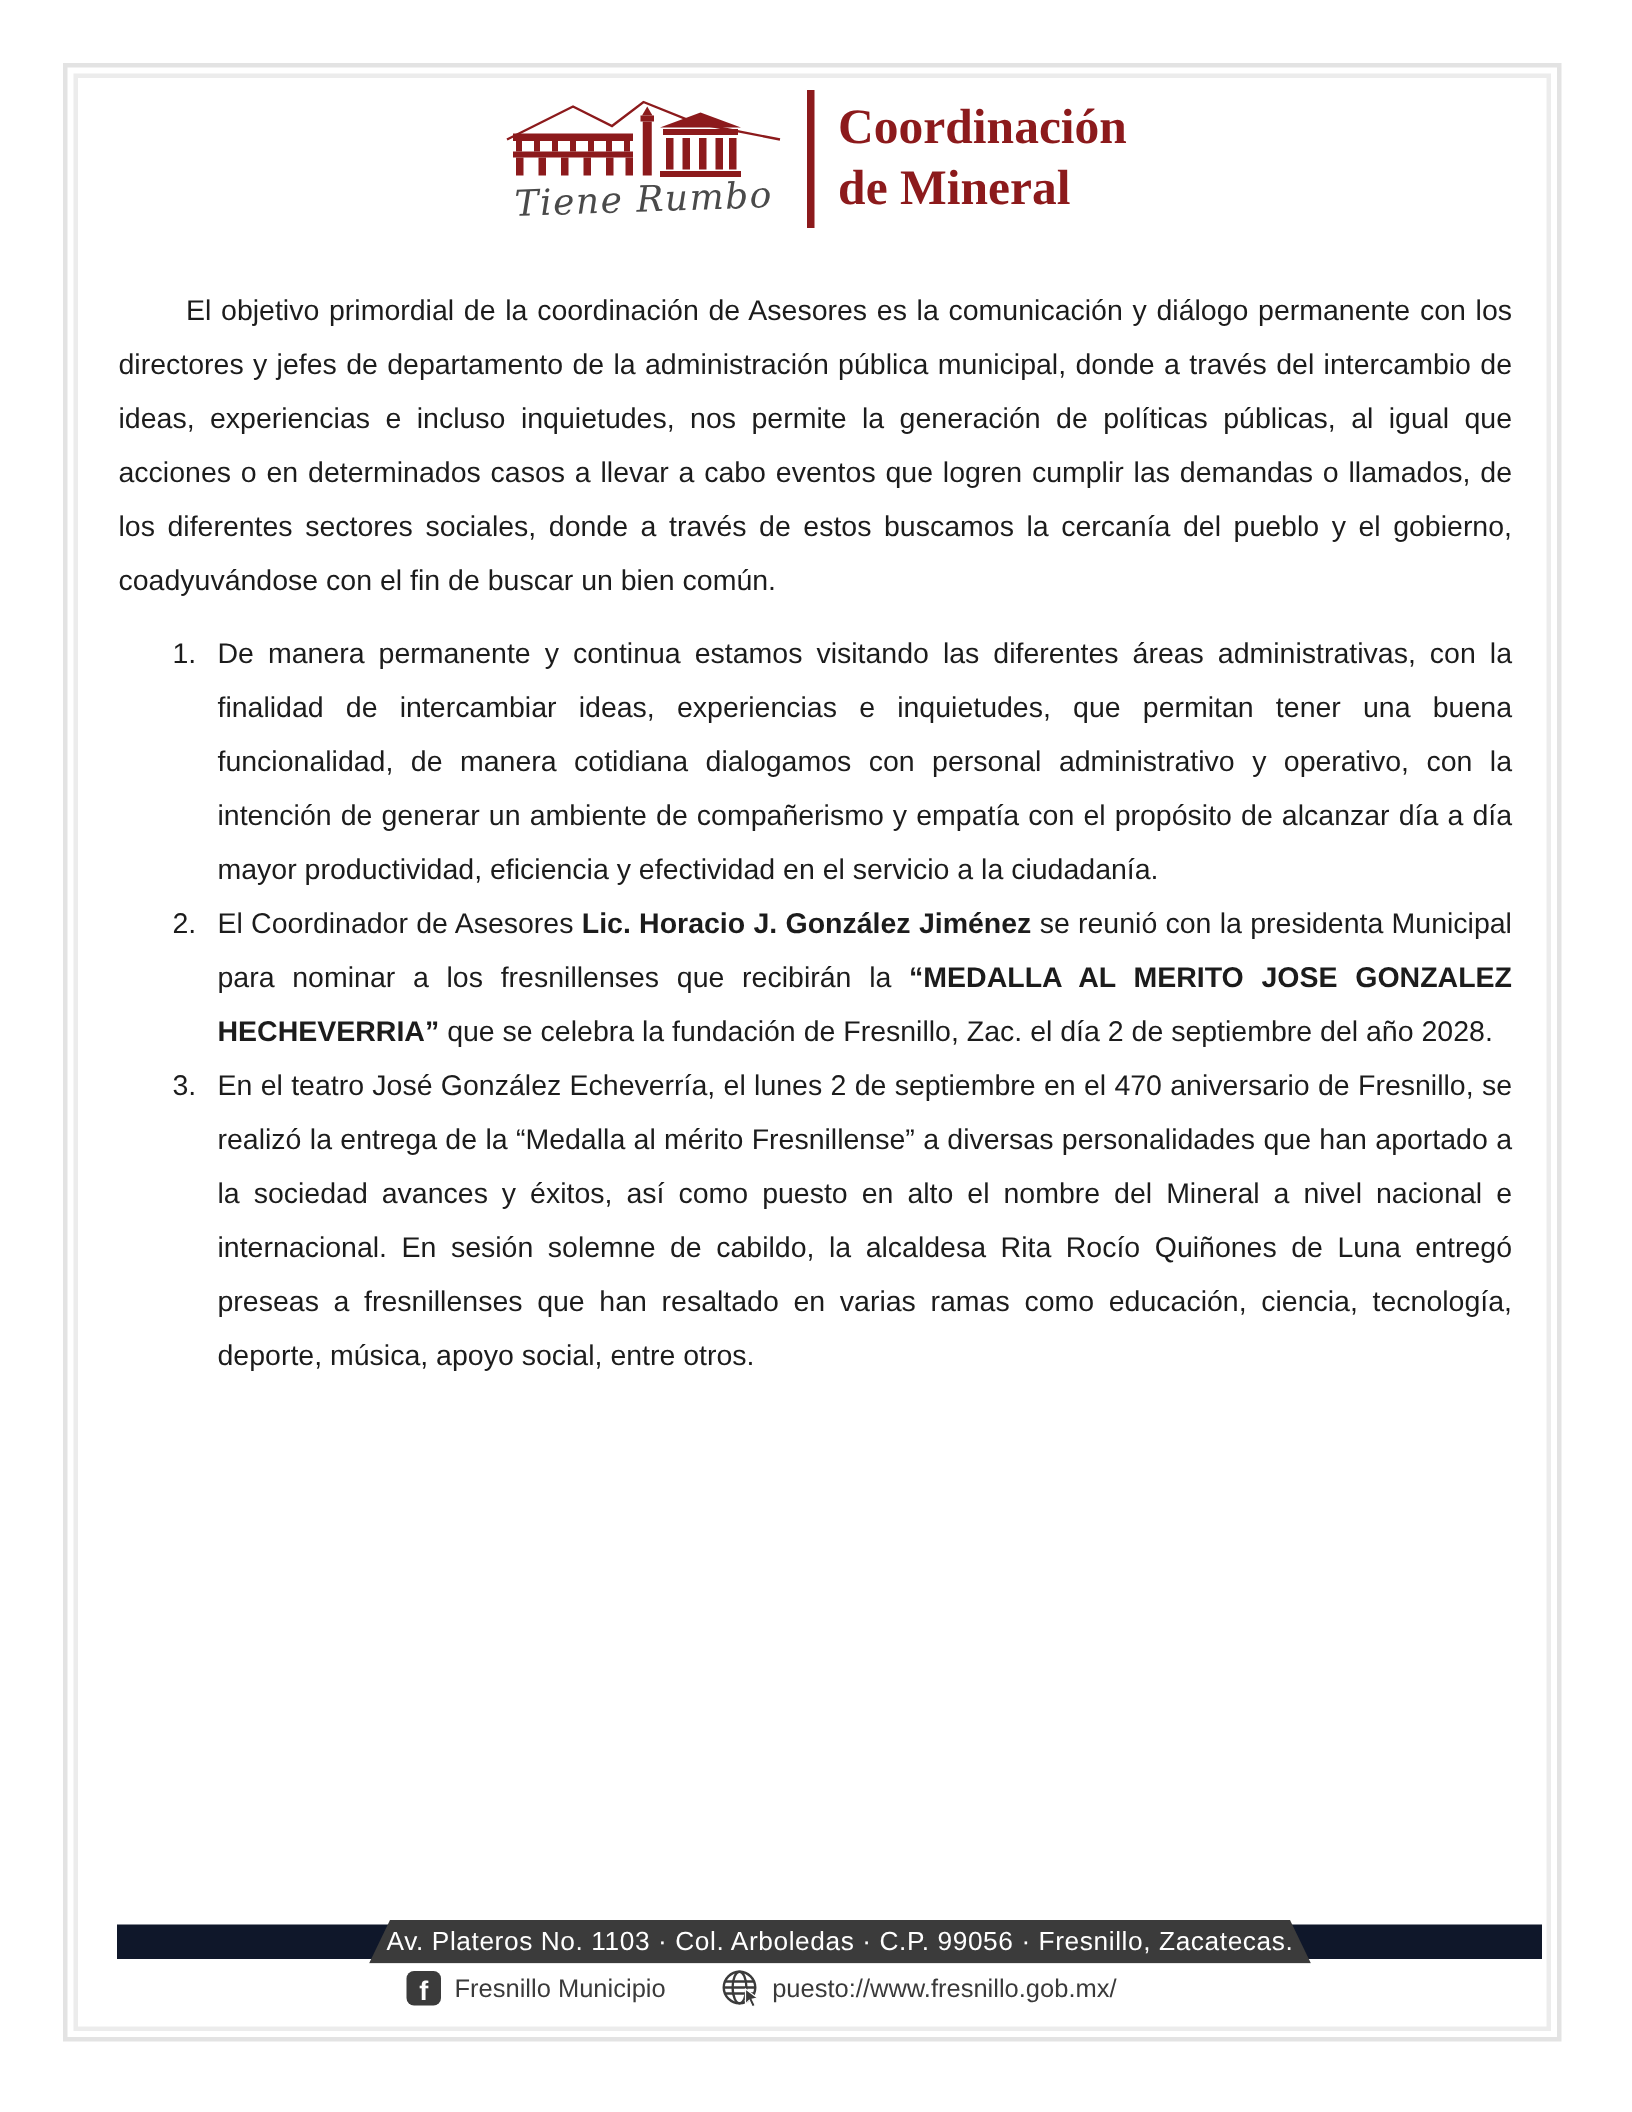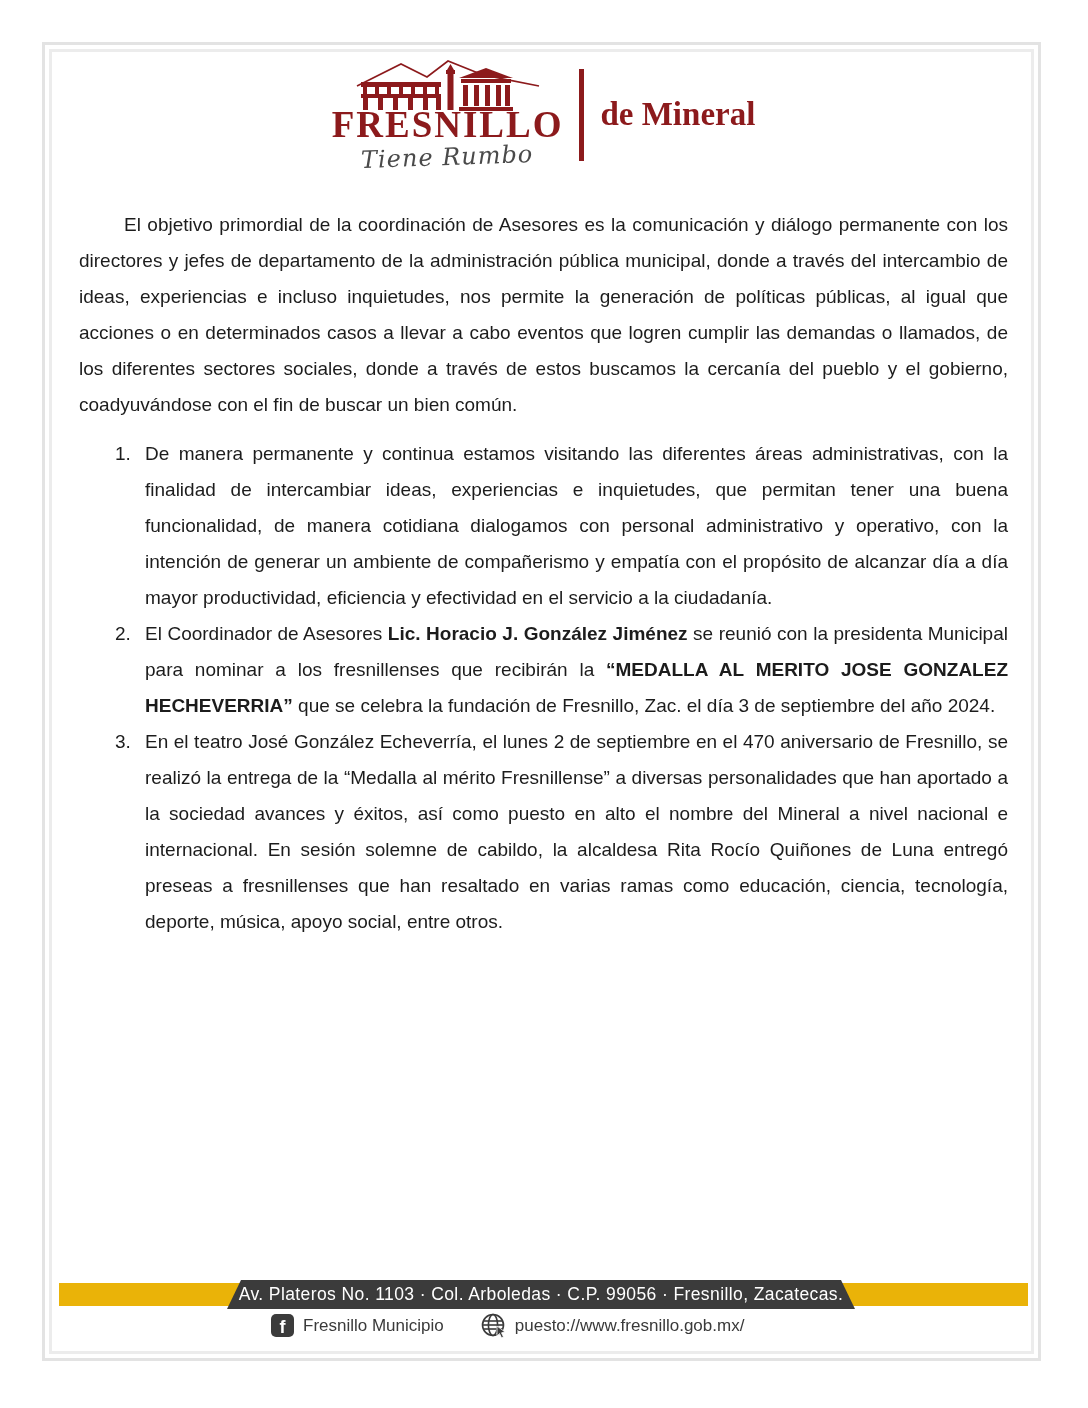--- a/index.html
+++ b/index.html
@@ -61,21 +61,21 @@
     font-size:19px; line-height:36px; text-align:justify;
   }
   .intro { text-indent:45px; }
   .num-list { margin-top:13px; }
   .list-item { position:relative; padding-left:66px; }
   .list-num  { position:absolute; left:36px; top:0; }
   .seg-bold  { font-weight:bold; }
 
   
   .footer { position:absolute; left:59px; top:1283px; width:969px; }
-  .footer-band { position:relative; height:23px; background:#eab308; }
+  .footer-band { position:relative; height:23px; background:#0f172a;margin-left:19px; }
   .footer-ribbon {
     position:absolute; left:168px; top:-3px; width:628px; height:29px;
     background:#3b3b3b; color:#ffffff;
     clip-path:polygon(14px 0, calc(100% - 14px) 0, 100% 100%, 0 100%);
     font-size:17.5px; line-height:29px; text-align:center; letter-spacing:.4px;
   }
   .footer-social {
     display:flex; align-items:center;
     margin-top:6px; padding-left:212px;
     color:#3a3a3a; font-size:17px;
@@ -129,43 +129,43 @@
             <polygon points="131,8 158,18 104,18"></polygon>
             <rect x="106" y="19" width="50" height="4"></rect>
             <rect x="108" y="25" width="5" height="21"></rect>
               <rect x="119" y="25" width="5" height="21"></rect>
             <rect x="130" y="25" width="5" height="21"></rect>
               <rect x="141" y="25" width="5" height="21"></rect>
             <rect x="150" y="25" width="5" height="21"></rect>
             <rect x="104" y="47" width="54" height="4"></rect>
           </g>
         </svg>
-        <div class="brand-name">FRESNILLO</div>
         <div class="brand-tagline">Tiene Rumbo</div>
       </div>
       <div class="logo-divider"></div>
       <div class="logo-dept">
+        <div>Coordinación</div>
         <div>de Mineral</div>
       </div>
     </div>
 
 
     <div class="body-text">
       <p class="intro">El objetivo primordial de la coordinación de Asesores es la comunicación y diálogo permanente con los directores y jefes de departamento de la administración pública municipal, donde a través del intercambio de ideas, experiencias e incluso inquietudes, nos permite la generación de políticas públicas, al igual que acciones o en determinados casos a llevar a cabo eventos que logren cumplir las demandas o llamados, de los diferentes sectores sociales, donde a través de estos buscamos la cercanía del pueblo y el gobierno, coadyuvándose con el fin de buscar un bien común.</p>
 
       <div class="num-list">
 
         <div class="list-item">
           <span class="list-num">1.</span>
           <span>De manera permanente y continua estamos visitando las diferentes áreas administrativas, con la finalidad de intercambiar ideas, experiencias e inquietudes, que permitan tener una buena funcionalidad, de manera cotidiana dialogamos con personal administrativo y operativo, con la intención de generar un ambiente de compañerismo y empatía con el propósito de alcanzar día a día mayor productividad, eficiencia y efectividad en el servicio a la ciudadanía.</span>
         </div>
 
         <div class="list-item">
           <span class="list-num">2.</span>
-          <span><span>El Coordinador de Asesores </span><span class="seg-bold">Lic. Horacio J. González Jiménez</span><span> se reunió con la presidenta Municipal para nominar a los fresnillenses que recibirán la </span><span class="seg-bold">“MEDALLA AL MERITO JOSE GONZALEZ HECHEVERRIA”</span><span> que se celebra la fundación de Fresnillo, Zac. el día 3 de septiembre del año 2024.</span></span>
+          <span><span>El Coordinador de Asesores </span><span class="seg-bold">Lic. Horacio J. González Jiménez</span><span> se reunió con la presidenta Municipal para nominar a los fresnillenses que recibirán la </span><span class="seg-bold">“MEDALLA AL MERITO JOSE GONZALEZ HECHEVERRIA”</span><span> que se celebra la fundación de Fresnillo, Zac. el día 2 de septiembre del año 2028.</span></span>
         </div>
 
         <div class="list-item">
           <span class="list-num">3.</span>
           <span>En el teatro José González Echeverría, el lunes 2 de septiembre en el 470 aniversario de Fresnillo, se realizó la entrega de la “Medalla al mérito Fresnillense” a diversas personalidades que han aportado a la sociedad avances y éxitos, así como puesto en alto el nombre del Mineral a nivel nacional e internacional. En sesión solemne de cabildo, la alcaldesa Rita Rocío Quiñones de Luna entregó preseas a fresnillenses que han resaltado en varias ramas como educación, ciencia, tecnología, deporte, música, apoyo social, entre otros.</span>
         </div>
 
       </div>
     </div>
   </div>

